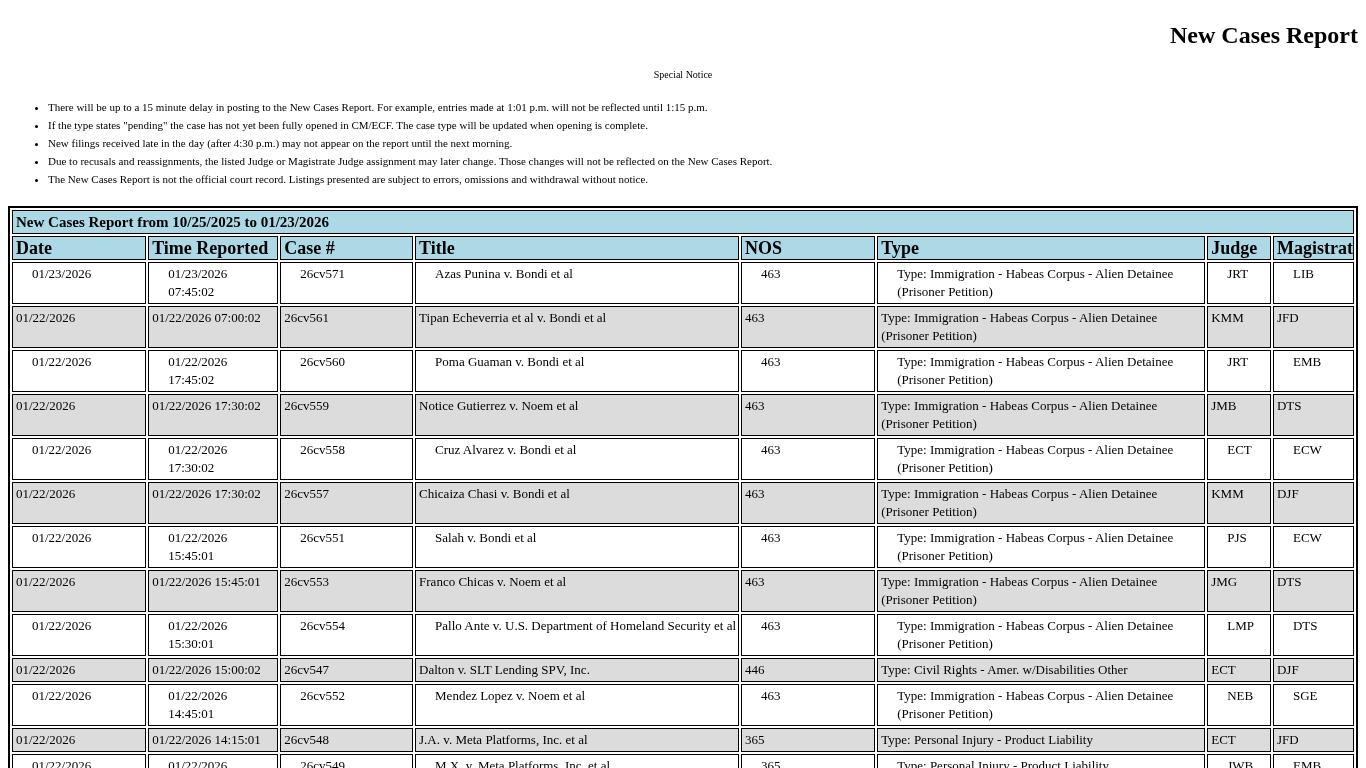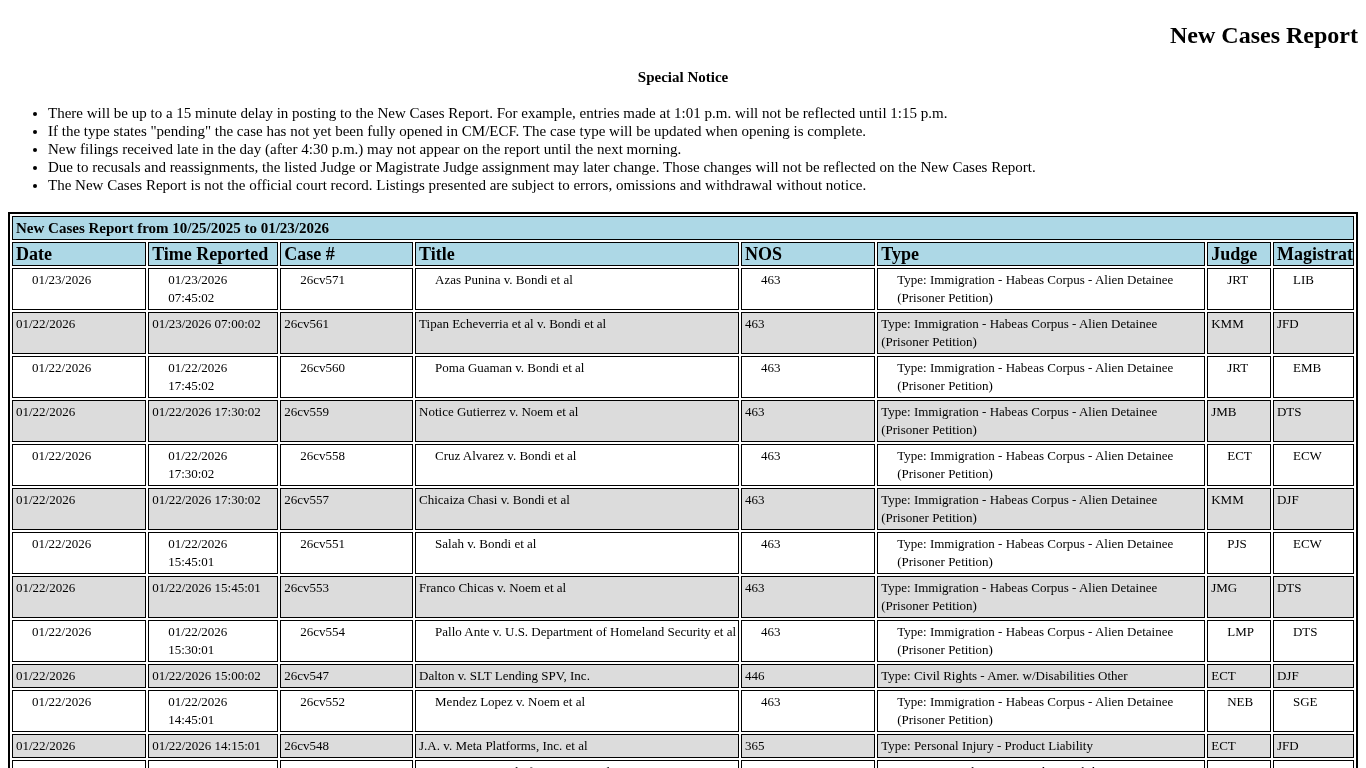--- a/index.html
+++ b/index.html
@@ -19,28 +19,28 @@
   body { padding: 8px; width: 1366px; }
 
   .page-title {
     text-align: right;
     font-size: 24px;
     font-weight: bold;
     margin: 14px 0 8px 0;
   }
   .special-notice {
     text-align: center;
-    font-size: 15px;
-    font-weight: bold;
+    font-size: 10px;
+    font-weight: normal;
     margin: 20px 0 10px 0;
   }
   ul.notice-list {
     margin: 18px 0 18px 0;
     padding-left: 40px;
-    font-size: 15px;
+    font-size: 11px;
   }
   ul.notice-list li {
     line-height: 18px;
     margin: 0;
   }
 
   table.cases-table {
     width: 100%;
     table-layout: fixed;
     border-collapse: separate;
@@ -128,21 +128,21 @@
         <td>01/23/2026 07:45:02</td>
         <td>26cv571</td>
         <td>Azas Punina v. Bondi et al</td>
         <td>463</td>
         <td>Type: Immigration - Habeas Corpus - Alien Detainee (Prisoner Petition)</td>
         <td>JRT</td>
         <td>LIB</td>
       </tr>
       <tr class="row-odd">
         <td>01/22/2026</td>
-        <td>01/23/2026 07:00:02</td>
+        <td>01/22/2026 07:00:02</td>
         <td>26cv561</td>
         <td>Tipan Echeverria et al v. Bondi et al</td>
         <td>463</td>
         <td>Type: Immigration - Habeas Corpus - Alien Detainee (Prisoner Petition)</td>
         <td>KMM</td>
         <td>JFD</td>
       </tr>
       <tr class="row-even">
         <td>01/22/2026</td>
         <td>01/22/2026 17:45:02</td>

